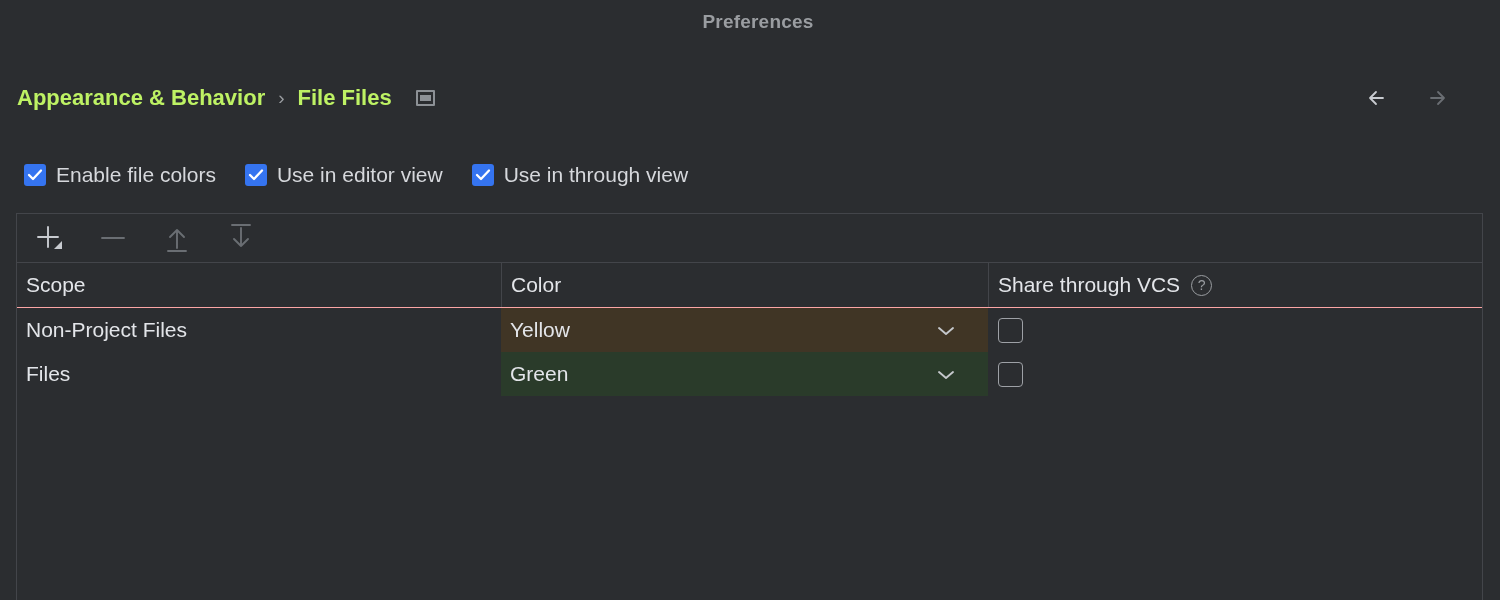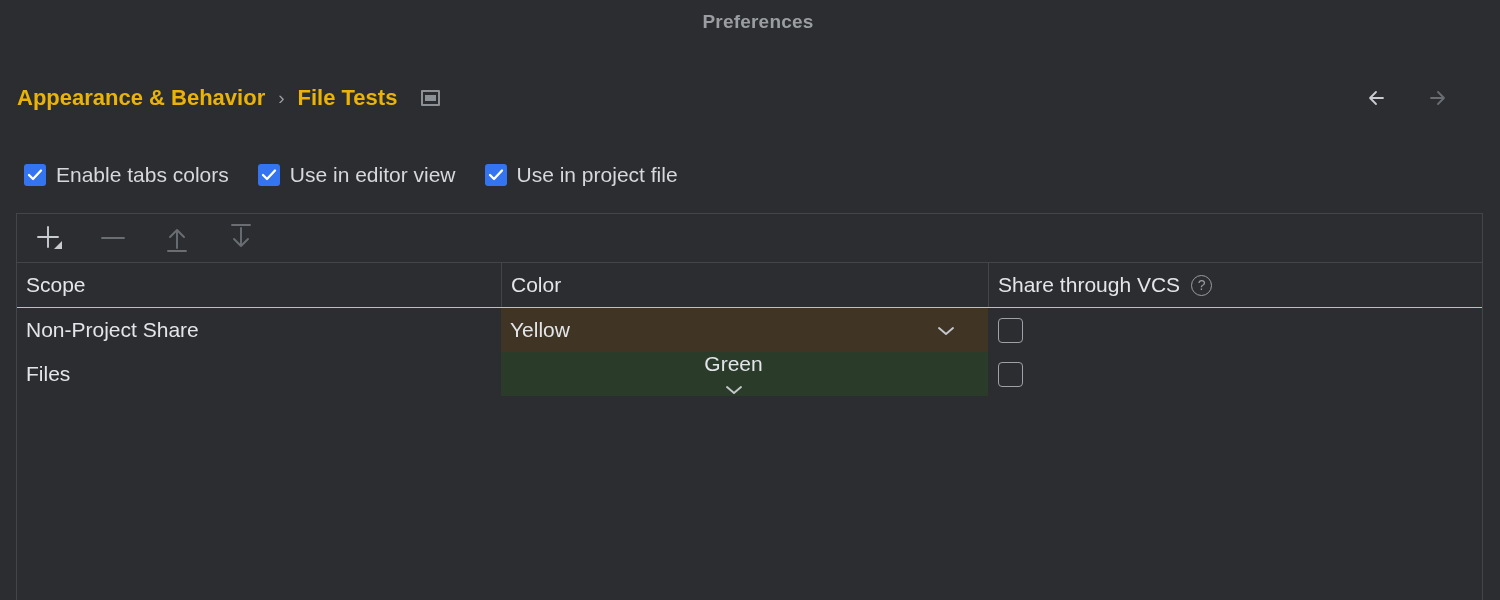--- a/index.html
+++ b/index.html
@@ -46,21 +46,21 @@
     align-items: center;
   }
   .breadcrumb {
     display: flex;
     align-items: center;
     margin-left: 17px;
   }
   .crumb {
     font-size: 22px;
     font-weight: bold;
-    color: #eab308;
+    color: #bef264;
     white-space: nowrap;
   }
   .crumb-sep {
     font-size: 19px;
     color: #9a9da1;
     margin: 0 13px;
     font-weight: normal;
   }
   .panel-icon {
     margin-left: 24px;
@@ -212,21 +212,21 @@
 <div id="root">
 
   <div class="titlebar">
     <div class="title">Preferences</div>
   </div>
 
   <div class="breadcrumb-row">
     <div class="breadcrumb">
       <span class="crumb">Appearance &amp; Behavior</span>
       <span class="crumb-sep">›</span>
-      <span class="crumb">File Tests</span>
+      <span class="crumb">File Files</span>
       <span class="panel-icon"></span>
     </div>
 
     <div class="nav-arrows">
       <svg class="nav-arrow enabled" viewBox="0 0 26 24">
         <path d="M17 12 H4 M10 6 L4 12 L10 18" fill="none" stroke-width="1.8" stroke-linecap="round" stroke-linejoin="round"></path>
       </svg>
       <svg class="nav-arrow disabled" viewBox="0 0 26 24">
         <path d="M9 12 H22 M16 6 L22 12 L16 18" fill="none" stroke-width="1.8" stroke-linecap="round" stroke-linejoin="round"></path>
       </svg>
@@ -234,39 +234,39 @@
   </div>
 
   <div class="checkbox-row">
 
     <label class="cb-item">
       <span class="cb-box">
         <svg width="16" height="14" viewBox="0 0 16 14">
           <path d="M2 7 L6 11 L14 2.5" fill="none" stroke="#ffffff" stroke-width="2.3" stroke-linecap="round" stroke-linejoin="round"></path>
         </svg>
       </span>
-      <span class="cb-label">Enable tabs colors</span>
+      <span class="cb-label">Enable file colors</span>
     </label>
 
     <label class="cb-item">
       <span class="cb-box">
         <svg width="16" height="14" viewBox="0 0 16 14">
           <path d="M2 7 L6 11 L14 2.5" fill="none" stroke="#ffffff" stroke-width="2.3" stroke-linecap="round" stroke-linejoin="round"></path>
         </svg>
       </span>
       <span class="cb-label">Use in editor view</span>
     </label>
 
     <label class="cb-item">
       <span class="cb-box">
         <svg width="16" height="14" viewBox="0 0 16 14">
           <path d="M2 7 L6 11 L14 2.5" fill="none" stroke="#ffffff" stroke-width="2.3" stroke-linecap="round" stroke-linejoin="round"></path>
         </svg>
       </span>
-      <span class="cb-label">Use in project file</span>
+      <span class="cb-label">Use in through view</span>
     </label>
 
   </div>
 
   <div class="table-panel">
 
     <div class="toolbar">
 
       <div class="tb-btn">
         <svg width="34" height="34" viewBox="0 0 34 34">
@@ -305,38 +305,38 @@
       <div class="th col-vcs">
         <span>Share through VCS</span>
         <span class="help-icon">?</span>
       </div>
     </div>
 
     <div class="tbody">
 
       <div class="trow">
         <div class="td col-scope">
-          <span>Non-Project Share</span>
+          <span>Non-Project Files</span>
         </div>
         <div class="td col-color" style="background:#403525;">
           <span>Yellow</span>
           <svg class="chev" viewBox="0 0 22 14">
             <path d="M4 5 L11 11 L18 5" fill="none" stroke-width="1.9" stroke-linecap="round" stroke-linejoin="round"></path>
           </svg>
         </div>
         <div class="td col-vcs">
           <span class="vcs-box"></span>
         </div>
       </div>
 
       <div class="trow">
         <div class="td col-scope">
           <span>Files</span>
         </div>
-        <div class="td col-color" style="background:#2a3b2a;flex-direction:column;">
+        <div class="td col-color" style="background:#2a3b2a;">
           <span>Green</span>
           <svg class="chev" viewBox="0 0 22 14">
             <path d="M4 5 L11 11 L18 5" fill="none" stroke-width="1.9" stroke-linecap="round" stroke-linejoin="round"></path>
           </svg>
         </div>
         <div class="td col-vcs">
           <span class="vcs-box"></span>
         </div>
       </div>
 

